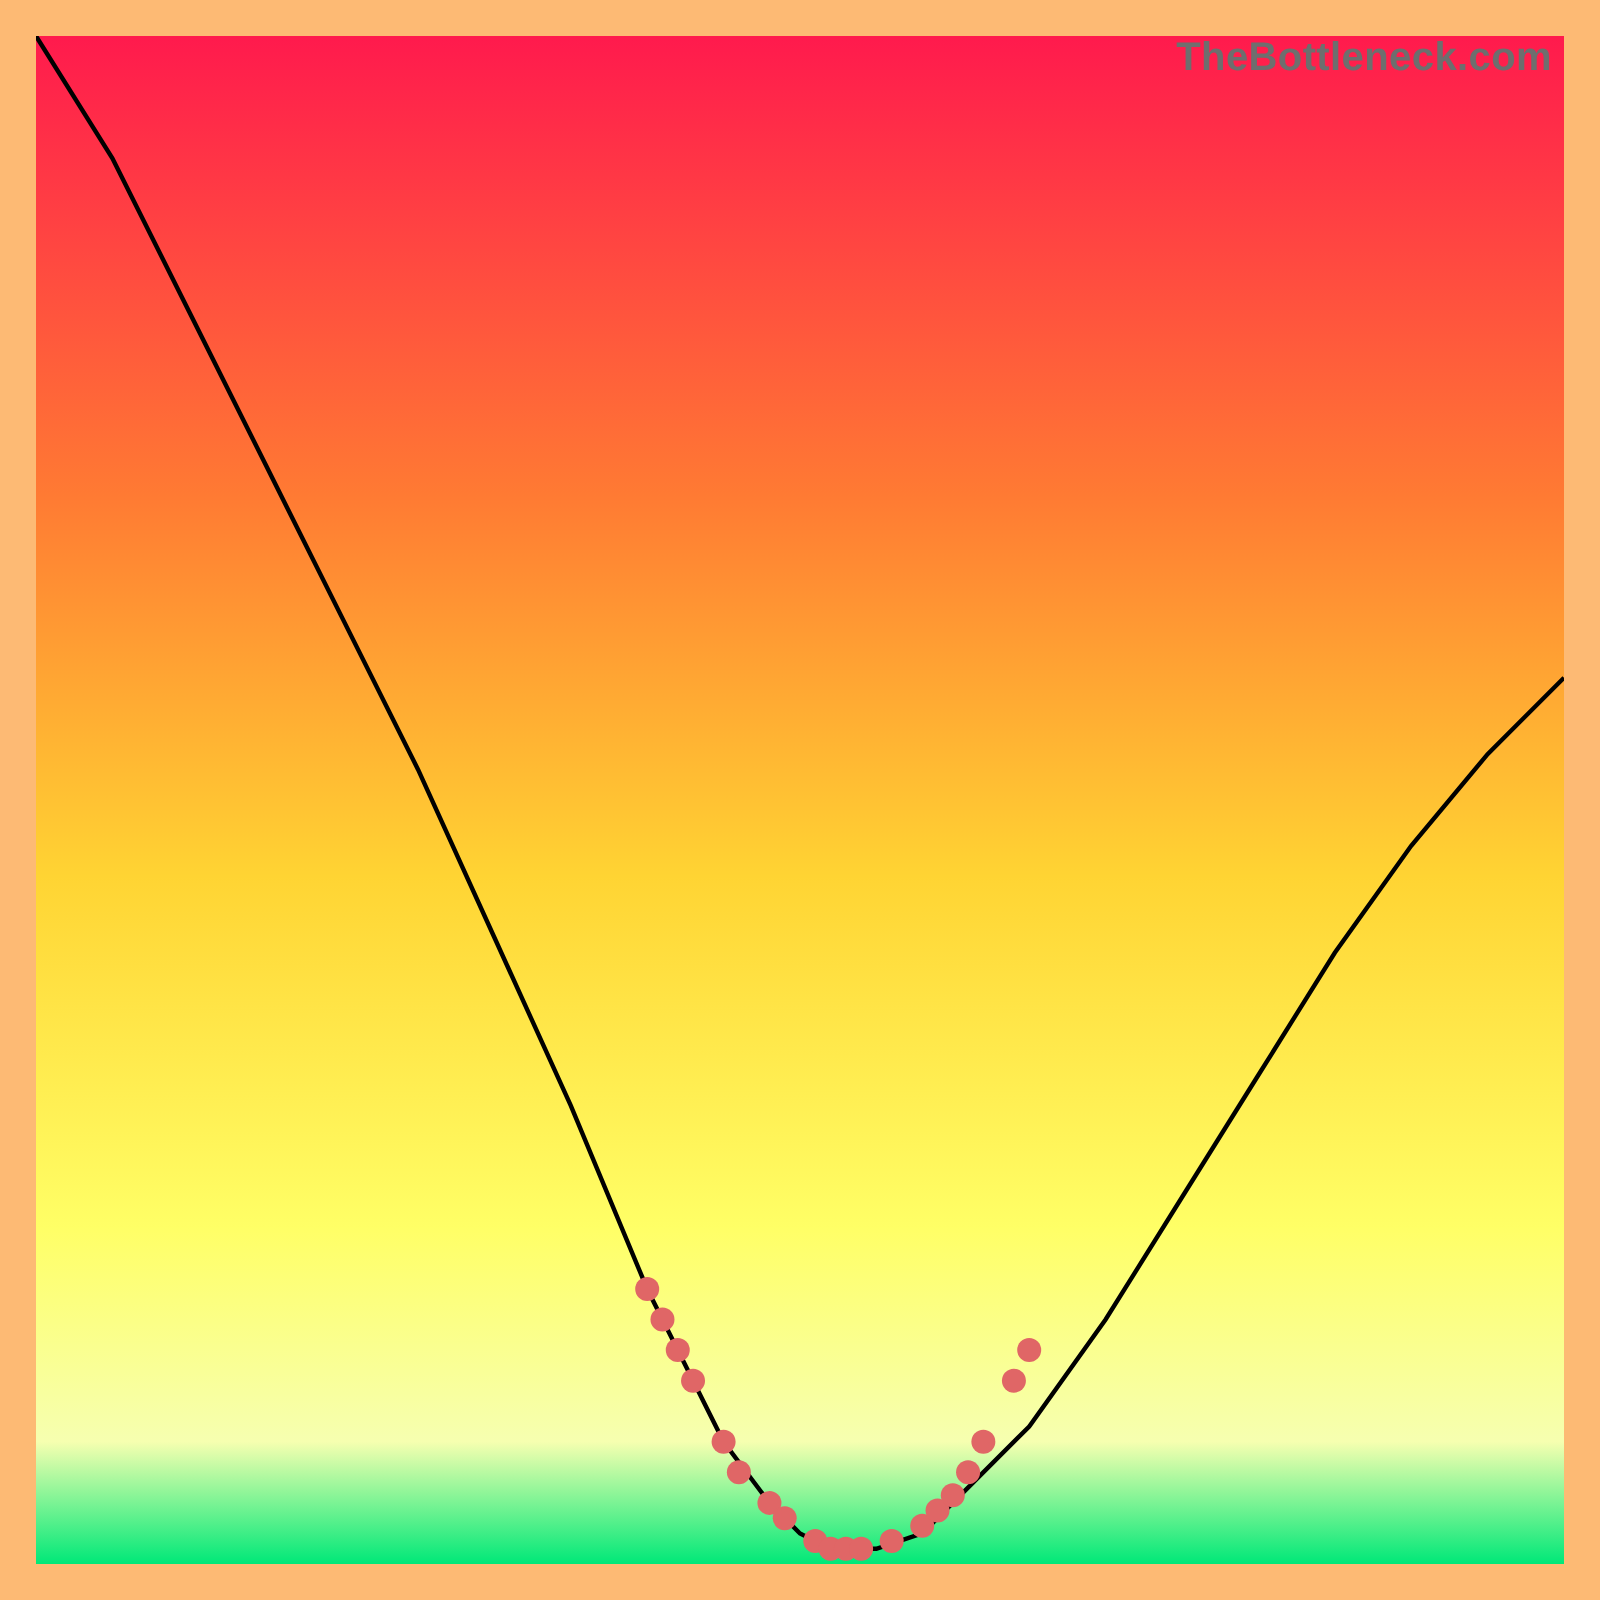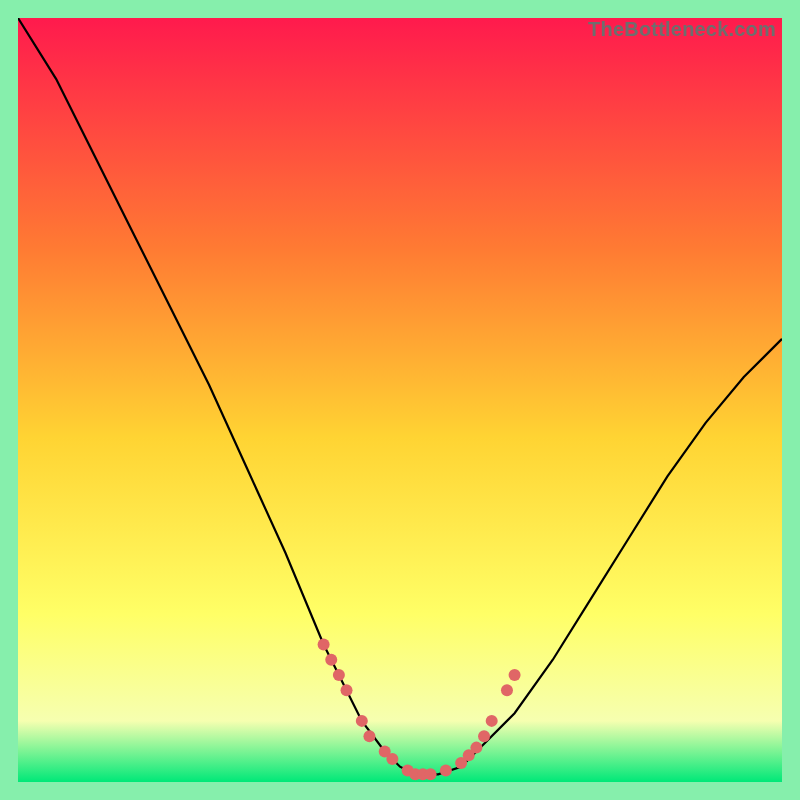--- a/index.html
+++ b/index.html
@@ -9,21 +9,21 @@
     height: 800px;
     background: #000;
     overflow: hidden;
   }
   .frame {
     position: absolute;
     left: 0;
     top: 0;
     width: 800px;
     height: 800px;
-    background: #86efac;
+    background: #fdba74;
   }
   .plot {
     position: absolute;
     left: 18px;
     top: 18px;
     width: 764px;
     height: 764px;
     overflow: hidden;
   }
   .gradient {

